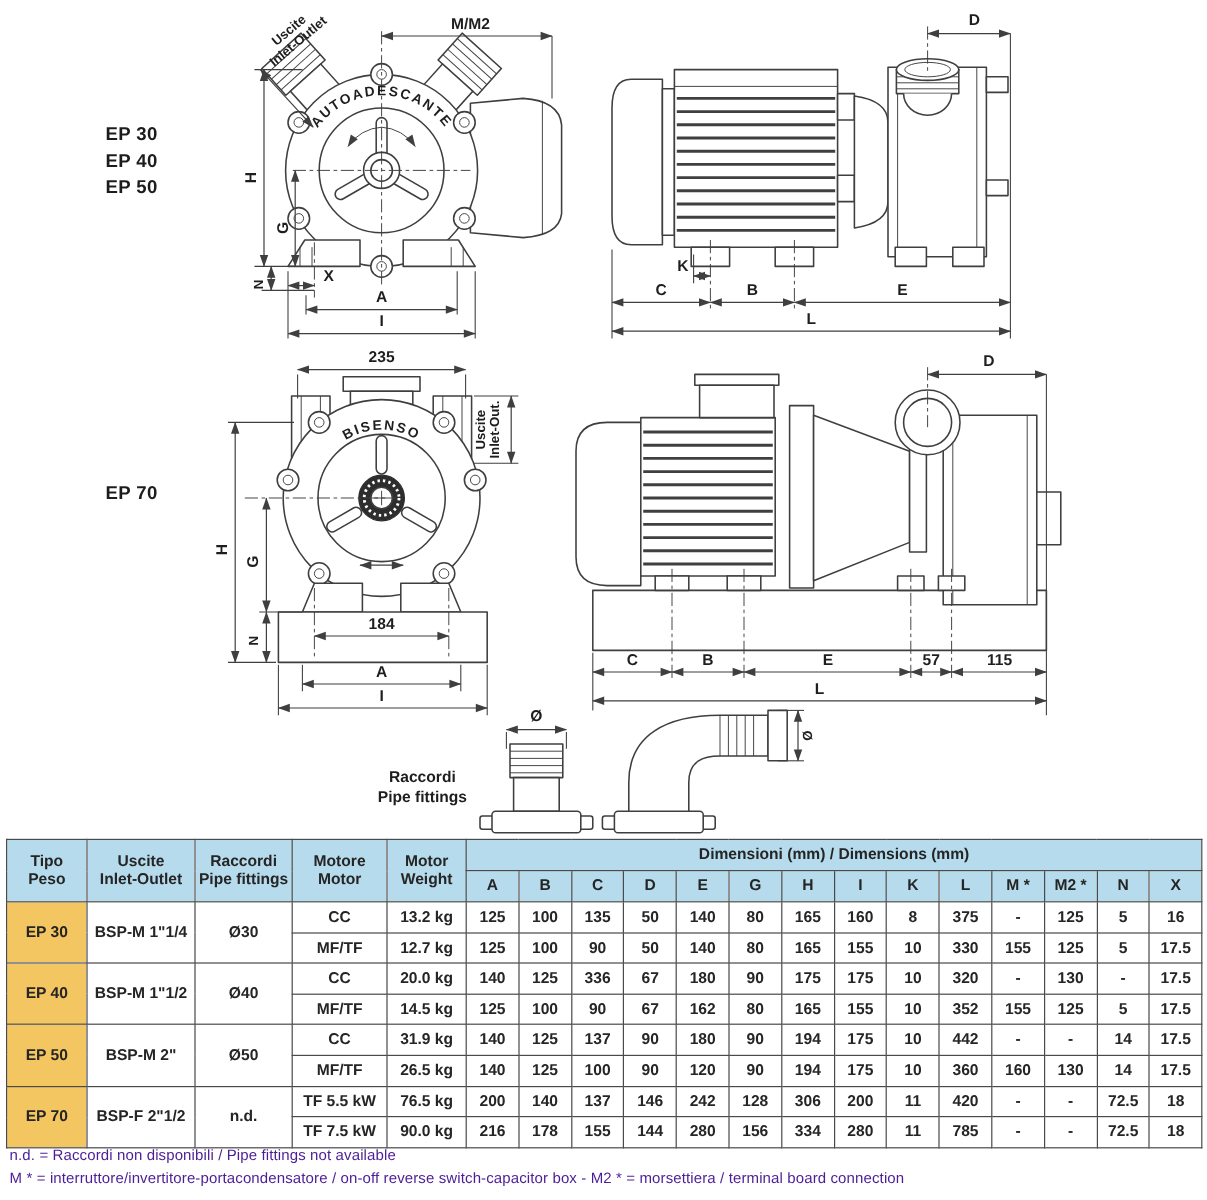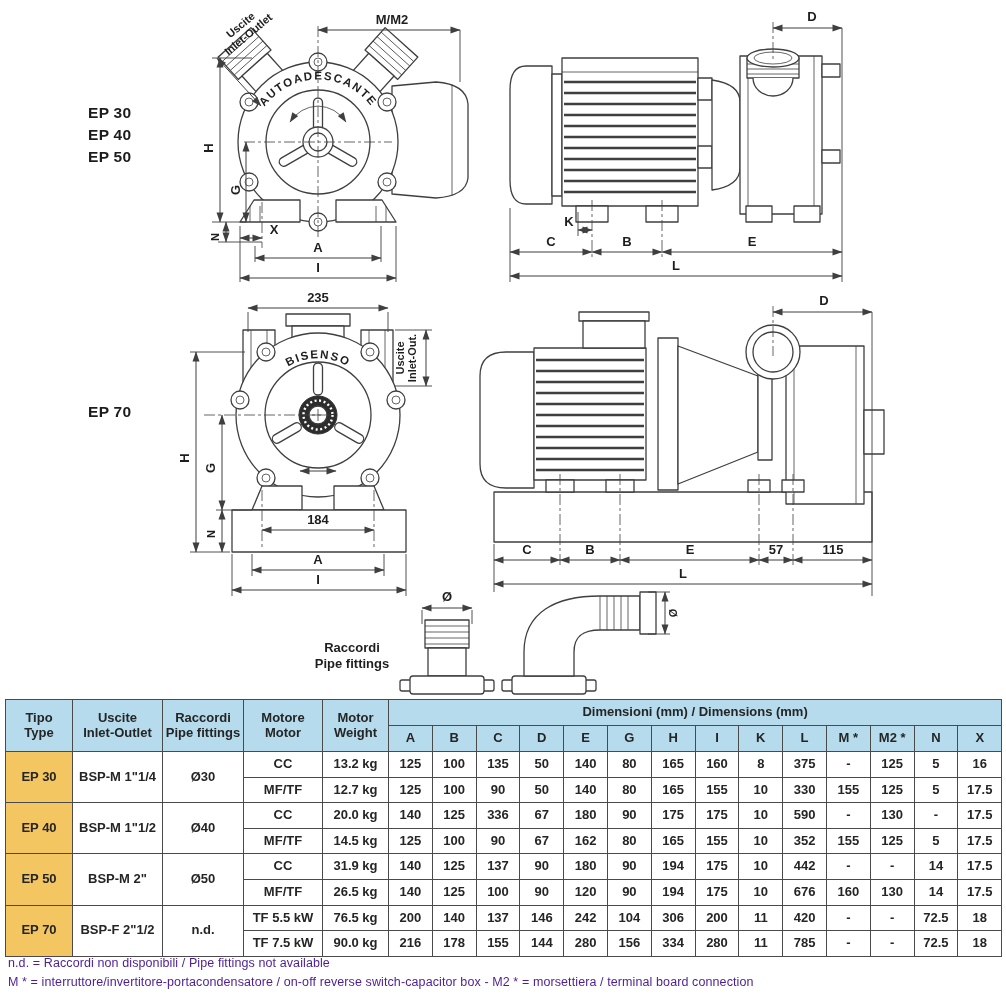--- a/index.html
+++ b/index.html
@@ -373,21 +373,21 @@
       <col style="width:43.8px">
     <col style="width:43.8px">
       <col style="width:43.8px">
       <col style="width:43.8px">
       <col style="width:43.8px">
   </colgroup>
   <thead>
     <tr>
       <th rowspan="2" class="hb">
         <div>Tipo</div>
-          <div>Type</div>
+          <div>Peso</div>
         </th>
       <th rowspan="2" class="hb">
         <div>Uscite</div>
           <div>Inlet-Outlet</div>
         </th>
       <th rowspan="2" class="hb">
         <div>Raccordi</div>
           <div>Pipe fittings</div>
         </th>
       <th rowspan="2" class="hb">
@@ -465,21 +465,21 @@
         <td>20.0 kg</td>
         <td>140</td>
         <td>125</td>
         <td>336</td>
         <td>67</td>
         <td>180</td>
         <td>90</td>
         <td>175</td>
         <td>175</td>
         <td>10</td>
-        <td>590</td>
+        <td>320</td>
         <td>-</td>
         <td>130</td>
         <td>-</td>
         <td>17.5</td>
       </tr>
       <tr>
         <td>MF/TF</td>
         <td>14.5 kg</td>
         <td>125</td>
         <td>100</td>
@@ -522,38 +522,38 @@
         <td>26.5 kg</td>
         <td>140</td>
         <td>125</td>
         <td>100</td>
         <td>90</td>
         <td>120</td>
         <td>90</td>
         <td>194</td>
         <td>175</td>
         <td>10</td>
-        <td>676</td>
+        <td>360</td>
         <td>160</td>
         <td>130</td>
         <td>14</td>
         <td>17.5</td>
       </tr>
       <tr>
         <th class="ylw" rowspan="2">EP 70</th>
         <td rowspan="2">BSP-F 2"1/2</td>
         <td rowspan="2">n.d.</td>
         <td>TF 5.5 kW</td>
         <td>76.5 kg</td>
         <td>200</td>
         <td>140</td>
         <td>137</td>
         <td>146</td>
         <td>242</td>
-        <td>104</td>
+        <td>128</td>
         <td>306</td>
         <td>200</td>
         <td>11</td>
         <td>420</td>
         <td>-</td>
         <td>-</td>
         <td>72.5</td>
         <td>18</td>
       </tr>
       <tr>

